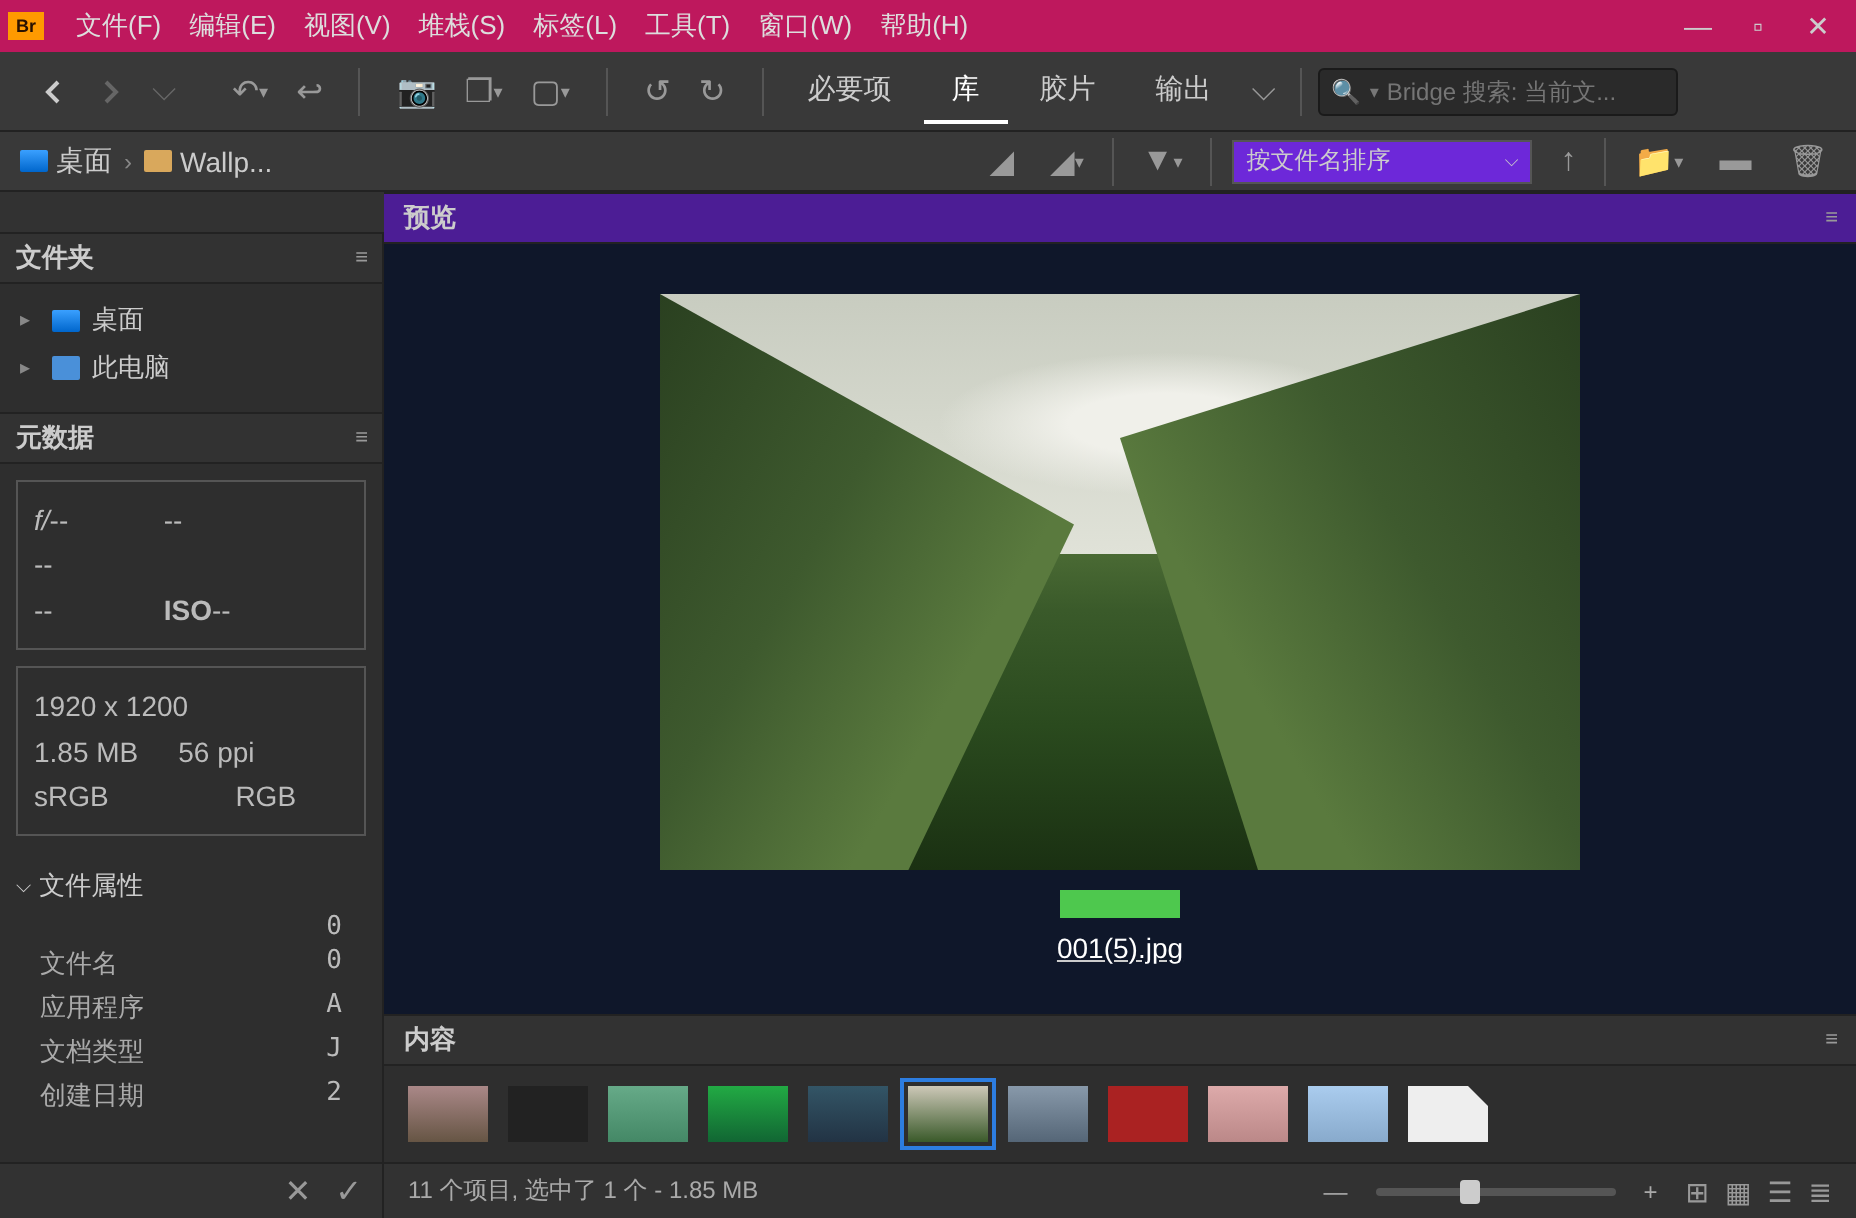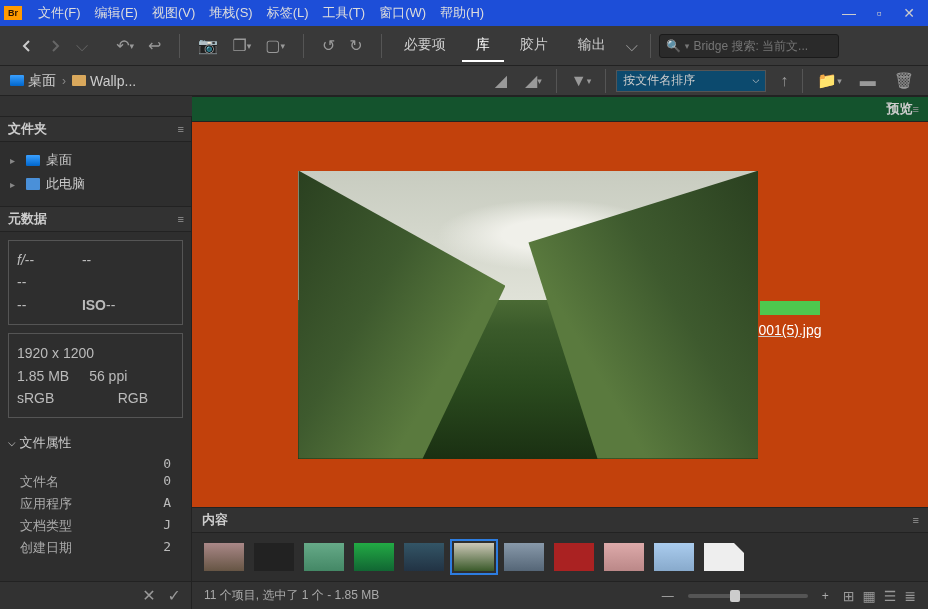--- a/index.html
+++ b/index.html
@@ -1,17 +1,17 @@
 <!DOCTYPE html>
 <html><head>
 <meta charset="utf-8">
 <style>
 * { box-sizing: border-box; margin: 0; padding: 0; font-family: "Microsoft YaHei", sans-serif; }
 body { background: #323232; color: #ccc; width: 928px; height: 609px; overflow: hidden; font-size: 12px; }
-.titlebar { height: 26px; background: #1d4ed8; display: flex; align-items: center; padding: 0 4px; justify-content: flex-end; }
+.titlebar { height: 26px; background: #be185d; display: flex; align-items: center; padding: 0 4px; justify-content: flex-end; }
 .logo { width: 18px; height: 14px; background: #ff9a00; color: #2a1200; font-size: 9px; font-weight: bold; display: flex; align-items: center; justify-content: center; margin-right: 10px; }
 .menu { display: flex; gap: 2px; }
 .menu-item { padding: 4px 6px; font-size: 13px; color: #ddd; cursor: pointer; }
 .spacer { flex: 1; }
 .win-controls { display: flex; gap: 0; }
 .win-btn { width: 30px; height: 26px; display: flex; align-items: center; justify-content: center; color: #ccc; font-size: 14px; cursor: pointer; }
 .toolbar { height: 40px; background: #393939; border-bottom: 1px solid #222; display: flex; align-items: center; padding: 0 10px; gap: 8px; }
 .tb-group { display: flex; align-items: center; gap: 6px; padding: 0 6px; }
 .tb-sep { width: 1px; height: 24px; background: #555; }
 .tb-btn { color: #999; font-size: 16px; padding: 4px; cursor: pointer; display: flex; align-items: center; }
@@ -20,39 +20,39 @@
 .tab { padding: 6px 14px; font-size: 14px; color: #ccc; cursor: pointer; }
 .tab.active { color: #fff; border-bottom: 2px solid #fff; }
 .search { width: 180px; height: 24px; background: #2a2a2a; border: 1px solid #1a1a1a; border-radius: 3px; display: flex; align-items: center; padding: 0 6px; color: #777; font-size: 12px; gap: 4px; }
 .search input { background: transparent; border: none; color: #ccc; outline: none; flex: 1; font-size: 12px; }
 .pathbar { height: 30px; background: #393939; border-bottom: 1px solid #222; display: flex; align-items: center; padding: 0 10px; gap: 6px; }
 .path-seg { display: flex; align-items: center; gap: 4px; font-size: 14px; font-family: monospace; }
 .desktop-icon { width: 14px; height: 11px; background: linear-gradient(#3aa0ff,#0066cc); border-radius: 1px; }
 .folder-icon-sm { width: 14px; height: 11px; background: #d9a85c; border-radius: 1px; }
 .path-sep { color: #888; }
 .path-tools { display: flex; align-items: center; gap: 10px; margin-left: auto; }
-.sort-select { width: 150px; height: 22px; background: #0c4a6e; border: 1px solid #555; color: #ccc; font-size: 12px; padding: 0 6px; display: flex; align-items: center; justify-content: space-between; }
+.sort-select { width: 150px; height: 22px; background: #6d28d9; border: 1px solid #555; color: #ccc; font-size: 12px; padding: 0 6px; display: flex; align-items: center; justify-content: space-between; }
 .main { display: flex; height: calc(609px - 26px - 40px - 30px); }
 .sidebar { width: 192px; background: #393939; display: flex; flex-direction: column; border-right: 1px solid #222; margin-top: 20px; }
 .panel-hdr { height: 26px; background: #323232; display: flex; align-items: center; padding: 0 8px; font-size: 13px; font-weight: bold; justify-content: space-between; border-bottom: 1px solid #222; border-top: 1px solid #222; }
 .panel-body { background: #2e2e2e; padding: 6px 0; }
 .tree-item { display: flex; align-items: center; gap: 6px; padding: 3px 10px; font-size: 13px; cursor: pointer; }
 .tree-item .caret { color: #888; font-size: 10px; width: 10px; }
 .pc-icon { width: 14px; height: 12px; background: #4a90d9; border-radius: 1px; }
 .meta-panel { flex: 1; background: #2e2e2e; }
 .meta-box { border: 1px solid #555; margin: 8px; padding: 8px; font-family: monospace; font-size: 14px; line-height: 1.6; color: #bbb; }
 .meta-row { display: flex; gap: 20px; }
 .props { padding: 4px 8px; }
 .prop-hdr { display: flex; align-items: center; gap: 4px; font-size: 13px; padding: 4px 0; }
 .prop-row { display: flex; justify-content: space-between; padding: 2px 12px; font-size: 13px; color: #aaa; }
 .prop-val { font-family: monospace; color: #bbb; }
 .sidebar-footer { height: 28px; background: #323232; display: flex; align-items: center; justify-content: flex-end; gap: 12px; padding: 0 10px; font-size: 16px; border-top: 1px solid #222; }
 .content { flex: 1; display: flex; flex-direction: column; background: #393939; position: relative; }
-.preview-hdr { height: 26px; background: #14532d; display: flex; align-items: center; padding: 0 10px; font-size: 13px; font-weight: bold; justify-content: flex-end; border-bottom: 1px solid #222; border-top: 1px solid #222; }
-.preview-area { flex: 1; background: #c2410c; display: flex; flex-direction: row; align-items: center; justify-content: center; padding: 20px; text-decoration: underline; }
+.preview-hdr { height: 26px; background: #4c1d95; display: flex; align-items: center; padding: 0 10px; font-size: 13px; font-weight: bold; justify-content: space-between; border-bottom: 1px solid #222; border-top: 1px solid #222; }
+.preview-area { flex: 1; background: #0f172a; display: flex; flex-direction: column; align-items: center; justify-content: center; padding: 20px; text-decoration: underline; }
 .preview-img { width: 460px; height: 288px; background: linear-gradient(to bottom, #d5d8ce 0%, #e8eae3 18%, #c0c5b8 25%, #5a7a3e 35%, #3a5a2a 55%, #2a4a1e 75%, #1a3012 100%); position: relative; overflow: hidden; }
 .mtn-left { position: absolute; left: 0; top: 0; width: 45%; height: 100%; background: linear-gradient(120deg, #2a4020 0%, #3e5a2e 40%, #5a7a3e 70%); clip-path: polygon(0 0, 100% 40%, 60% 100%, 0 100%); }
 .mtn-right { position: absolute; right: 0; top: 0; width: 50%; height: 100%; background: linear-gradient(240deg, #2a4020 0%, #3e5a2e 40%, #5a7a3e 70%); clip-path: polygon(0 25%, 100% 0, 100% 100%, 30% 100%); }
 .sky { position: absolute; top: 0; left: 0; right: 0; height: 45%; background: linear-gradient(#c8ccc0, #e0e2d8); }
 .clouds { position: absolute; top: 10%; left: 30%; width: 50%; height: 25%; background: radial-gradient(ellipse, #f0f0ea 30%, transparent 70%); }
 .filename-badge { margin-top: 10px; text-align: center; }
 .filename-hl { background: #4ec84e; padding: 2px 30px; display: inline-block; height: 14px; }
 .filename-txt { color: #fff; font-size: 14px; margin-top: 4px; }
 .content-strip { background: #323232; }
 .strip-hdr { height: 26px; display: flex; align-items: center; padding: 0 10px; font-size: 13px; font-weight: bold; justify-content: space-between; border-bottom: 1px solid #222; border-top: 1px solid #222; }

